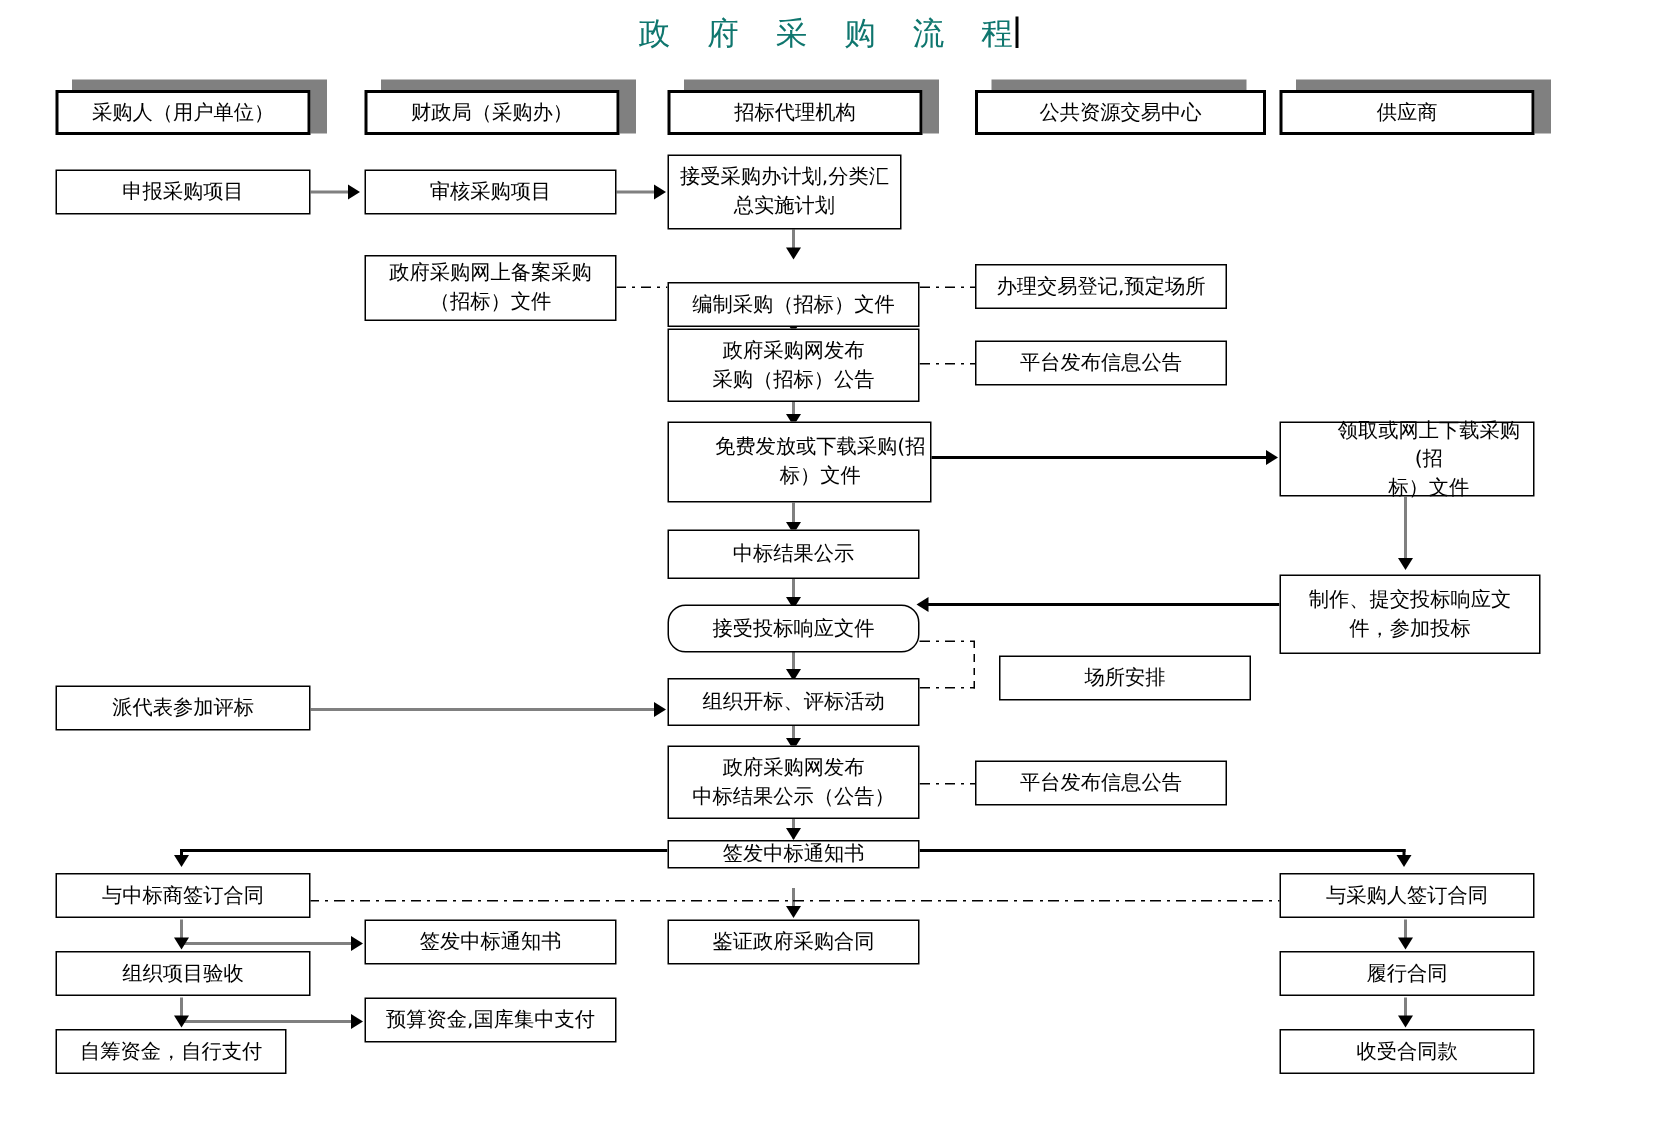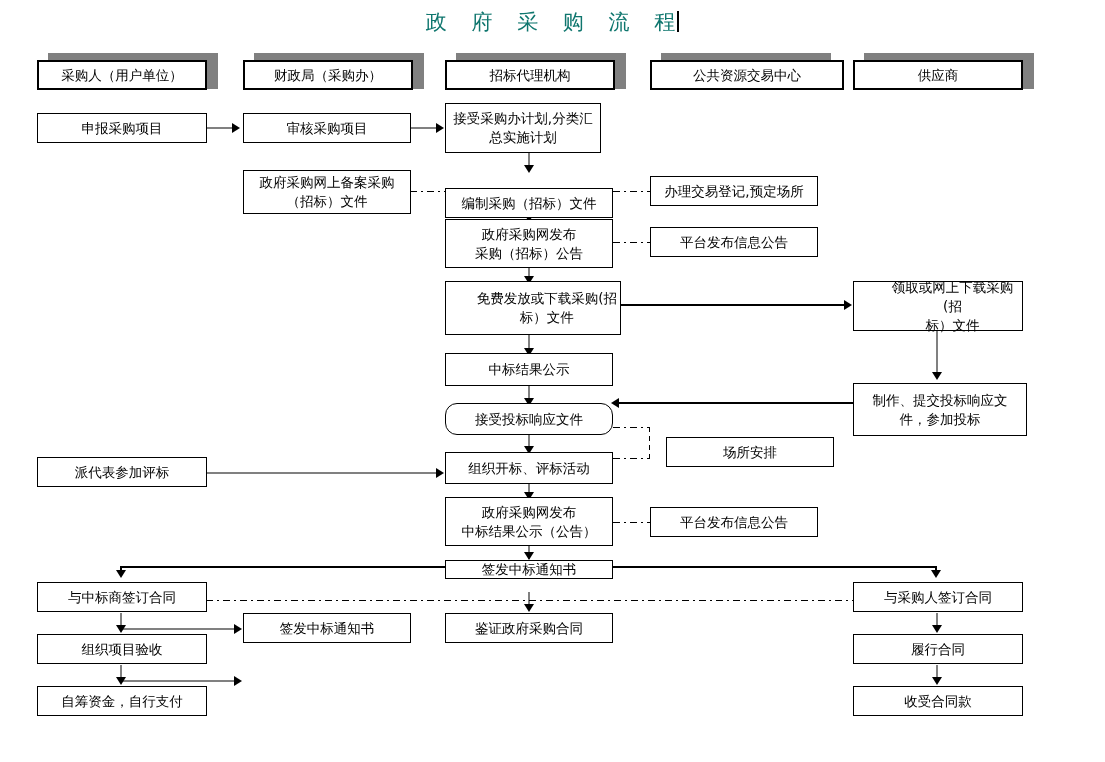--- a/index.html
+++ b/index.html
@@ -206,33 +206,36 @@
     </div>
   <div class="box" style="left:37px; top:457px; width:170px; height:30px;">
       <span>派代表参加评标</span>
     </div>
   <div class="box" style="left:37px; top:582px; width:170px; height:30px;">
       <span>与中标商签订合同</span>
     </div>
   <div class="box" style="left:37px; top:634px; width:170px; height:30px;">
       <span>组织项目验收</span>
     </div>
-  <div class="box" style="left:37px; top:686px; width:170px; height:30px;text-align:right;">
+  <div class="box" style="left:37px; top:686px; width:154px; height:30px;text-align:right;">
       <span>自筹资金，自行支付</span>
     </div>
 
   <div class="box" style="left:243px; top:113px; width:168px; height:30px;">
       <span>审核采购项目</span>
     </div>
   <div class="box" style="left:243px; top:170px; width:168px; height:44px;">
     <span><span>政府采购网上备案采购</span><br><span>（招标）文件</span></span>
   </div>
   <div class="box" style="left:243px; top:613px; width:168px; height:30px;">
       <span>签发中标通知书</span>
     </div>
+  <div class="box" style="left:243px; top:665px; width:168px; height:30px;">
+      <span>预算资金,国库集中支付</span>
+    </div>
 
   <div class="box" style="left:445px; top:103px; width:156px; height:50px;">
     <span><span>接受采购办计划,分类汇</span><br><span>总实施计划</span></span>
   </div>
   <div class="box" style="left:445px; top:176px; width:168px; height:30px;margin-top:12px;">
       <span>编制采购（招标）文件</span>
     </div>
   <div class="box" style="left:445px; top:219px; width:168px; height:49px;">
     <span><span>政府采购网发布</span><br><span>采购（招标）公告</span></span>
   </div>

